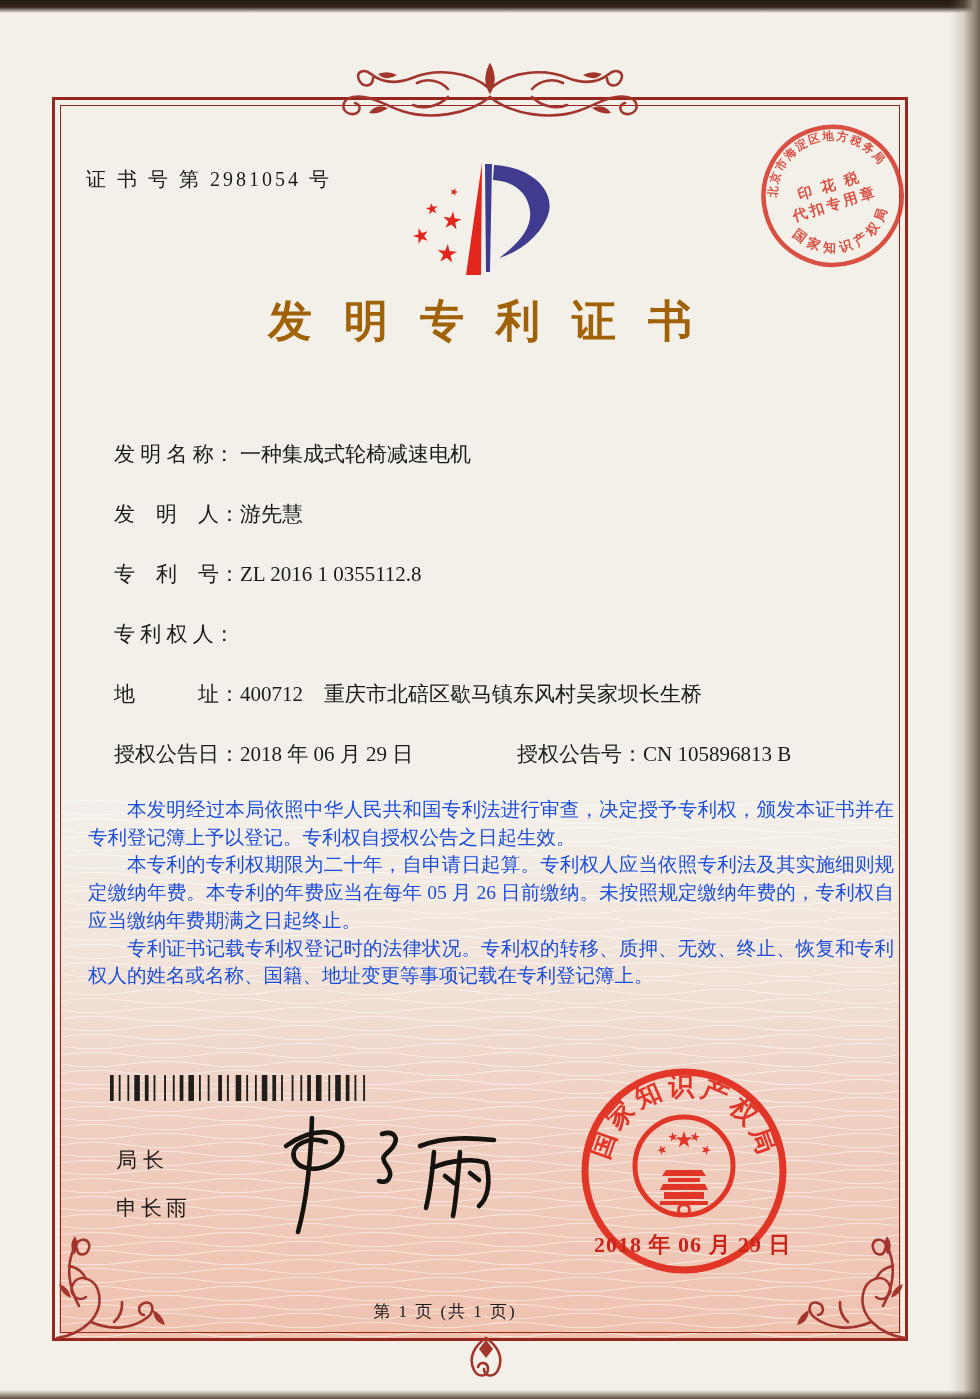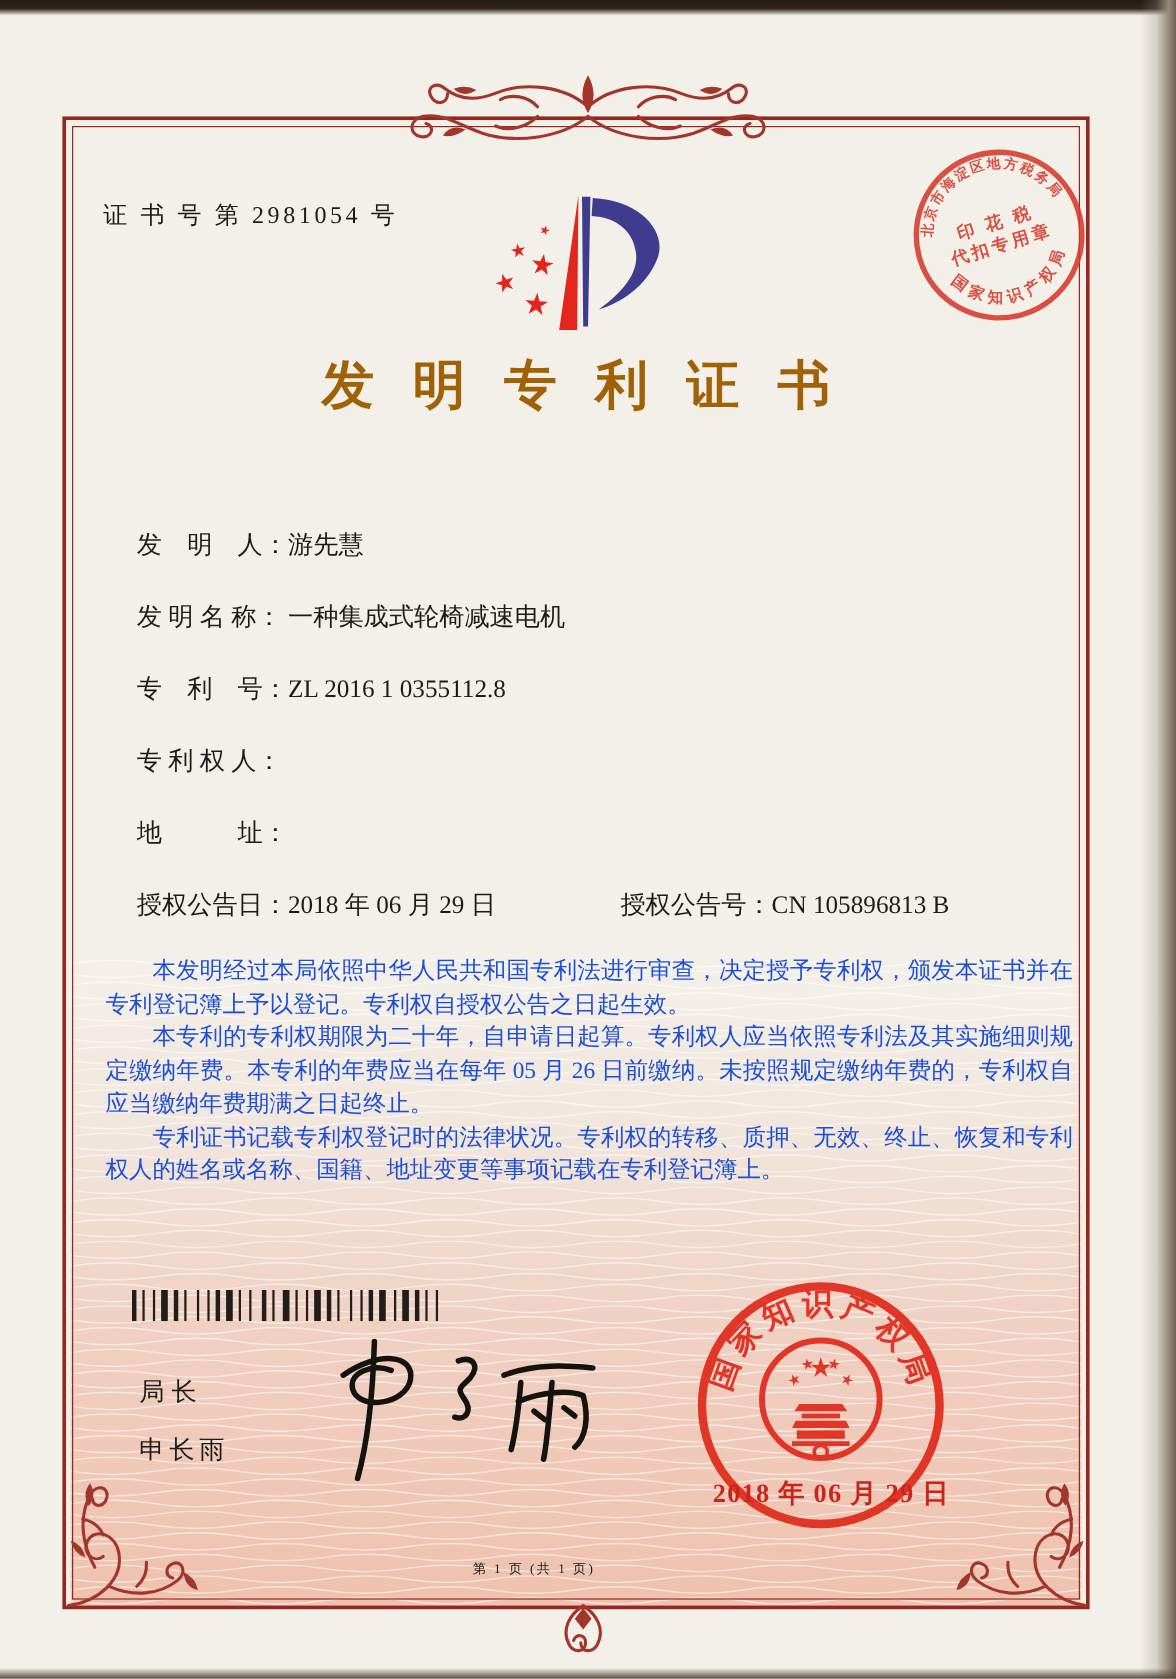--- a/index.html
+++ b/index.html
@@ -57,21 +57,21 @@
   .signer-name{left:116px;top:1194px;font-size:21px;letter-spacing:4px;z-index:10;}
   .signature{left:248px;top:1112px;width:260px;height:130px;z-index:11;}
   .sig path{fill:none;stroke:#15130e;stroke-width:4.6;stroke-linecap:round;stroke-linejoin:round;}
   
   .seal{left:577px;top:1064px;width:214px;height:214px;z-index:12;opacity:.93;}
   .seal-red-f{fill:var(--seal-red);}
   .seal-red-s{fill:none;stroke:var(--seal-red);}
   .seal-ring{font-size:26px;letter-spacing:5px;font-weight:700;fill:var(--seal-red);}
   .seal-date{left:594px;top:1230px;font-size:22px;letter-spacing:1px;font-weight:600;
     color:var(--date-red);z-index:13;white-space:pre;}
-  .footer{left:0;top:1300px;width:890px;text-align:center;font-size:11px;
+  .footer{left:0;top:1300px;width:890px;text-align:center;font-size:17px;
     letter-spacing:2px;z-index:10;}
   
   .tax-stamp{left:748px;top:108px;width:168px;height:172px;z-index:12;
     transform:rotate(-17deg);opacity:.88;}
   .stamp-s{fill:none;stroke:var(--stamp-red);}
   .stamp-arc{font-size:11.5px;letter-spacing:1.8px;font-weight:700;fill:var(--stamp-red);}
   .stamp-arc2{font-size:13px;letter-spacing:4.5px;font-weight:700;fill:var(--stamp-red);}
   .stamp-ctr{font-size:14.5px;letter-spacing:3px;font-weight:700;fill:var(--stamp-red);
     text-anchor:middle;}
   svg text{font-family:"Liberation Serif","DejaVu Serif",serif;}
@@ -213,36 +213,37 @@
   <use href="#star" class="logo-red" transform="translate(65,105) scale(1.0) rotate(5)"></use>
   <path class="logo-red" d="M100,14 L84,126 L99,126 Z"></path>
   <path class="logo-blue" d="M103,15 L110,15 L108,123 L104,123 Z"></path>
   <path class="logo-blue" d="M112,16 C152,18 174,44 166,66 C157,90 134,104 117,109 C138,94 150,78 148,62 C146,44 132,32 111,31 Z"></path>
 </svg>
 
 <div class="abs title">发明专利证书</div>
 
 <div class="abs fields">
   <div class="frow">
+    <span class="flabel">发 明 名 称：</span>
+      <span class="fvalue">一种集成式轮椅减速电机</span>
+  </div>
+  <div class="frow">
     <span class="flabel">发　明　人：</span>
       <span class="fvalue">游先慧</span>
   </div>
   <div class="frow">
-    <span class="flabel">发 明 名 称：</span>
-      <span class="fvalue">一种集成式轮椅减速电机</span>
-  </div>
-  <div class="frow">
     <span class="flabel">专　利　号：</span>
       <span class="fvalue">ZL 2016 1 0355112.8</span>
   </div>
   <div class="frow">
     <span class="flabel">专 利 权 人：</span>
   </div>
   <div class="frow">
     <span class="flabel">地　　　址：</span>
+      <span class="fvalue">400712　重庆市北碚区歇马镇东风村吴家坝长生桥</span>
   </div>
   <div class="frow">
     <span class="flabel">授权公告日：</span>
       <span class="fvalue w1">2018 年 06 月 29 日</span>
     <span class="flabel g2">授权公告号：</span>
       <span class="fvalue">CN 105896813 B</span>
   </div>
 </div>
 
 <div class="abs paras">

